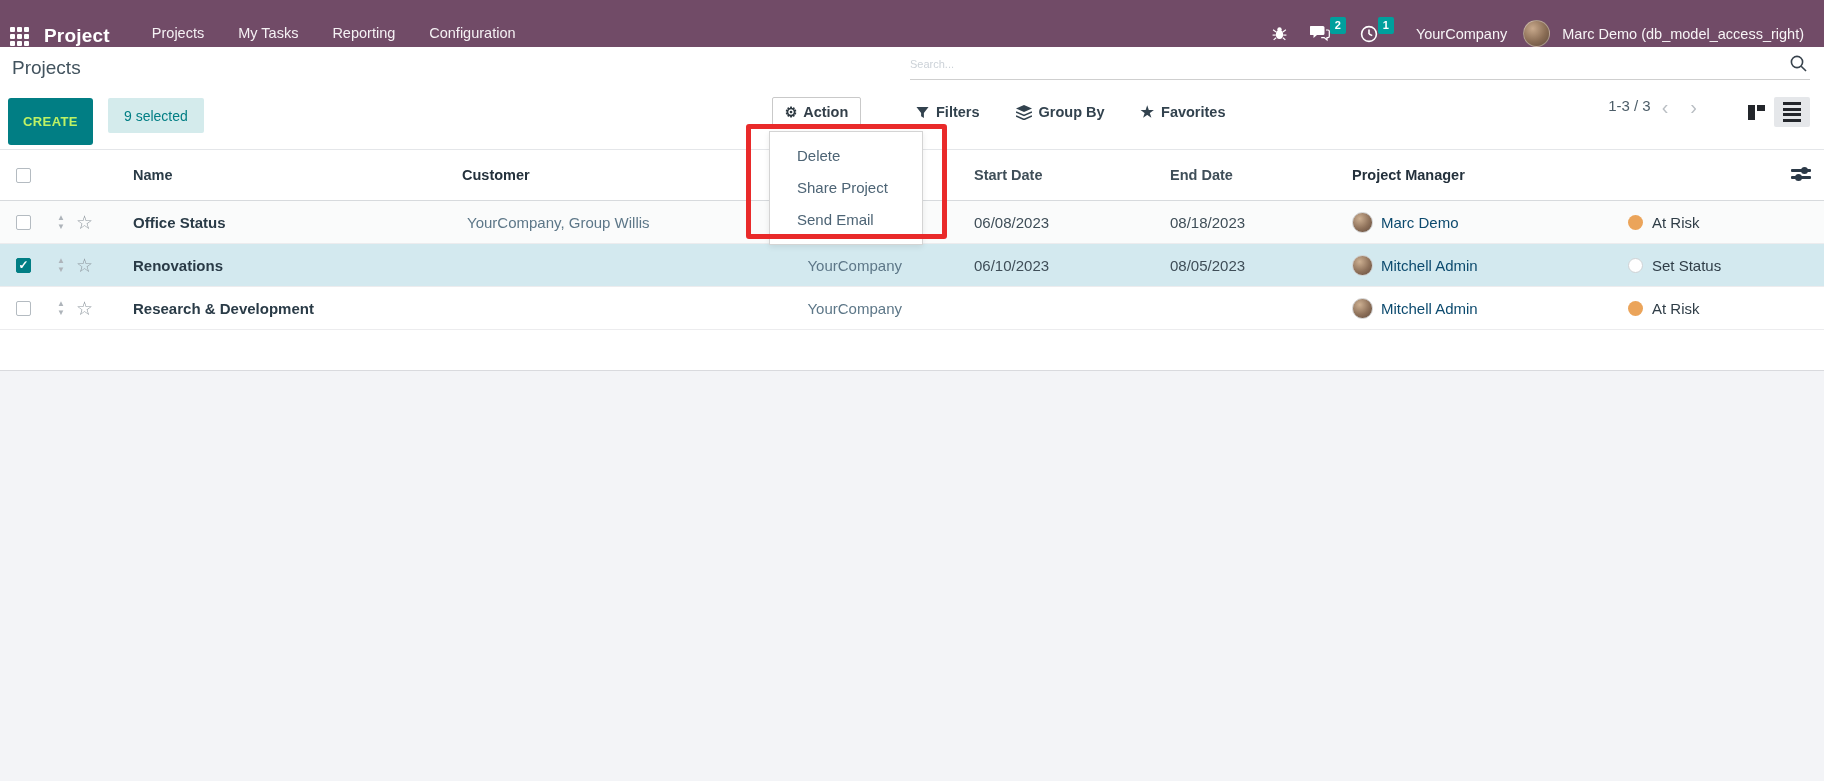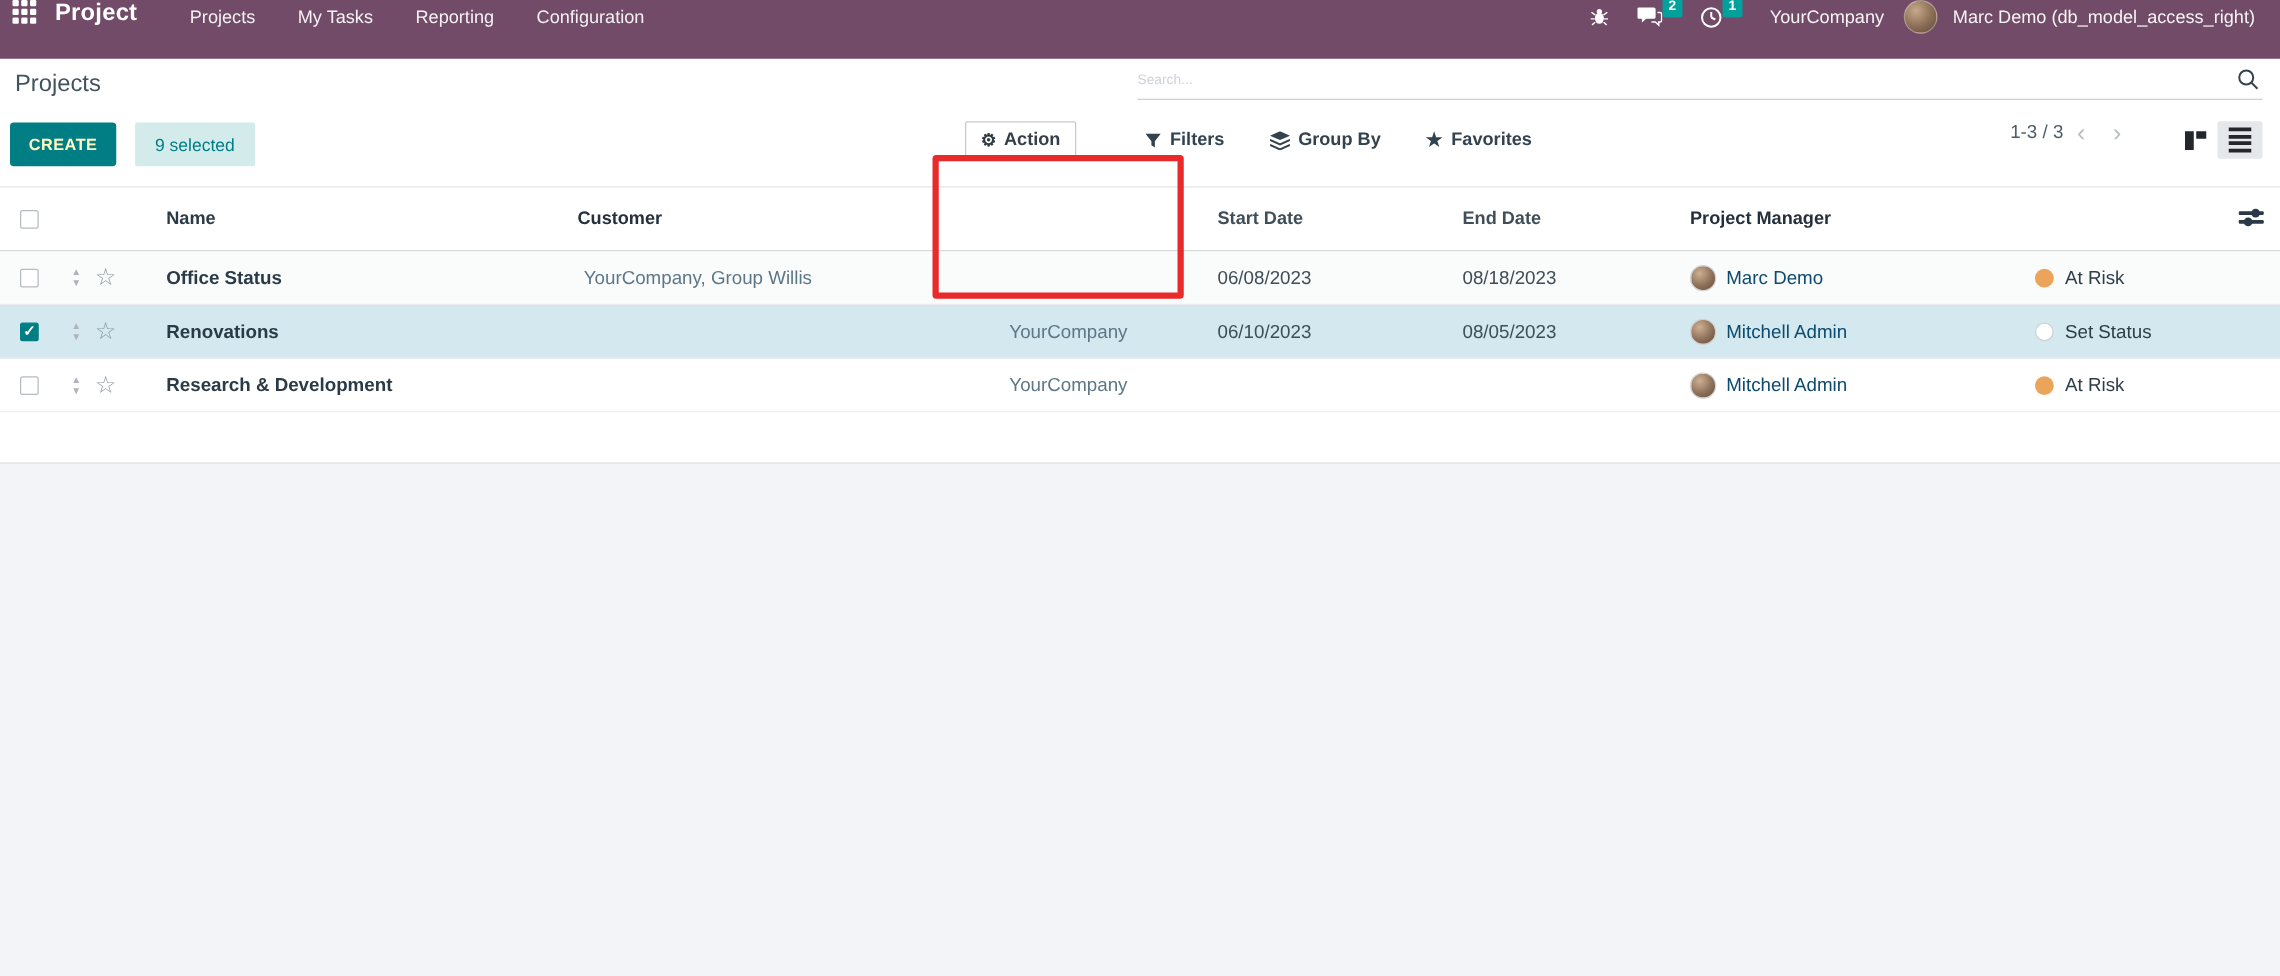--- a/index.html
+++ b/index.html
@@ -2,21 +2,21 @@
 <html><head>
 <meta charset="utf-8">
 <style>
   * { margin:0; padding:0; box-sizing:border-box; }
   html,body { width:1824px; height:781px; }
   body { font-family:"Liberation Sans", sans-serif; background:#fff; overflow:hidden; }
   .screen { position:relative; width:1824px; height:781px; background:#fff; }
 
   
   .navbar { position:absolute; left:0; top:0; width:100%; height:47px; background:#714B67;
-            display:flex; align-items:flex-start; color:#fff; }
+            display:flex; align-items:flex-end; color:#fff; }
   .apps-grid { width:20px; height:20px; margin-left:10px; display:grid;
                grid-template-columns:repeat(3,5px); grid-template-rows:repeat(3,5px); gap:2px; cursor:pointer; }
   .apps-grid span { background:#fff; border-radius:1px; }
   .brand { font-size:19px; font-weight:700; margin-left:14px; letter-spacing:.2px; cursor:pointer; }
   .nav-menus { display:flex; margin-left:30px; gap:10px; }
   .nav-menu { font-size:14.5px; padding:6px 12px; color:#f5f1f4; cursor:pointer; border-radius:2px; }
   .systray { margin-left:auto; display:flex; align-items:center; gap:6px; padding-right:10px; }
   .tray-item { position:relative; padding:4px 8px; cursor:pointer; display:flex; align-items:center; }
   .tray-badge { position:absolute; top:-4px; right:-8px; background:#00A09D; color:#fff;
                 font-size:11px; font-weight:700; line-height:1; padding:3px 5px; border-radius:2px; }
@@ -27,22 +27,22 @@
 
   
   .page-title { position:absolute; left:12px; top:57px; font-size:19px; color:#42535e; }
   .search-wrap { position:absolute; left:910px; top:48px; width:900px; height:32px;
                  border-bottom:1px solid #cfcfcf; display:flex; align-items:center; }
   .search-input { flex:1; border:none; outline:none; background:transparent; font-size:11px;
                   font-family:"Liberation Sans",sans-serif; color:#444; }
   .search-input::placeholder { color:#ccd2d8; }
   .search-glass { margin-right:2px; cursor:pointer; display:flex; }
 
-  .btn-create { position:absolute; left:8px; top:98px; width:85px; height:35px; background:#017E84;
-                color:#fef9c3; border:none; font-size:13px; font-weight:700; letter-spacing:.4px;
+  .btn-create { position:absolute; left:8px; top:98px; width:85px; height:47px; background:#017E84;
+                color:#bef264; border:none; font-size:13px; font-weight:700; letter-spacing:.4px;
                 border-radius:3px; cursor:pointer; font-family:"Liberation Sans",sans-serif; }
   .selected-badge { position:absolute; left:108px; top:98px; height:35px; padding:0 16px;
                     background:#d4ebec; color:#017E84; font-size:14px; display:flex; align-items:center;
                     border-radius:2px; }
 
   .btn-action { position:absolute; left:772px; top:97px; width:89px; height:30px; background:#fff;
                 border:1px solid #c9c9c9; border-radius:2px 2px 0 0; display:flex; align-items:center;
                 justify-content:center; gap:6px; font-size:14.5px; font-weight:700; color:#333f49; cursor:pointer; }
   .gear { font-size:14px; color:#2e3942; }
 
@@ -322,16 +322,21 @@
       <div class="cell-status">
         <span class="status-dot orange"></span>
         <span>At Risk</span>
       </div>
     </div>
   </div>
 
   <div class="below-table"></div>
   <div class="page-rest"></div>
 
+  <div class="dropdown">
+    <div class="dropdown-item">Delete</div>
+    <div class="dropdown-item">Share Project</div>
+    <div class="dropdown-item">Send Email</div>
+  </div>
 
   <div class="annotation"></div>
 
 </div>
 
 </body></html>

